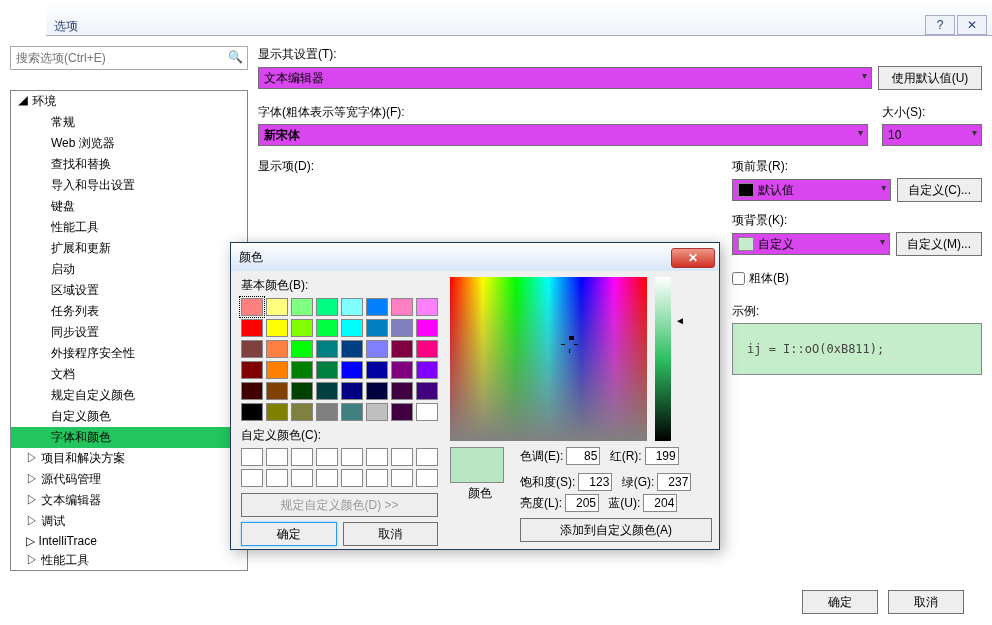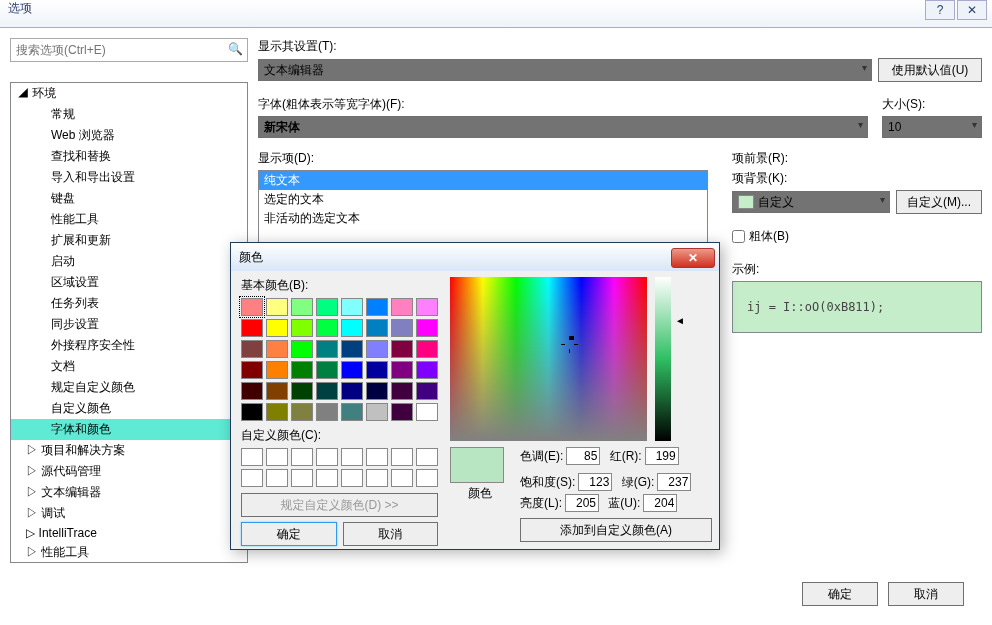--- a/index.html
+++ b/index.html
@@ -1,31 +1,31 @@
 <!DOCTYPE html>
 <html><head>
 <meta charset="utf-8">
 <style>
 * { box-sizing: border-box; margin: 0; padding: 0; }
 body { font-family: "Microsoft YaHei", "SimSun", sans-serif; font-size: 12px; background: #fff; width: 992px; height: 625px; overflow: hidden; position: relative; }
-.titlebar { height: 28px; background: linear-gradient(#fff, #eef3f9); border-bottom: 1px solid #a0b0c8; display: flex; align-items: flex-start; padding: 0 5px 0 8px; color: #2a4070; }
+.titlebar { height: 36px; background: linear-gradient(#fff, #eef3f9); border-bottom: 1px solid #a0b0c8; display: flex; align-items: flex-end; padding: 0 5px 0 8px; color: #2a4070; margin-left: 46px; }
 .title-buttons { margin-left: auto; display: flex; }
 .title-btn { width: 30px; height: 20px; border: 1px solid #aac; background: #eef3f9; margin-left: 2px; display: flex; align-items: center; justify-content: center; font-family: "Segoe UI Symbol","Segoe UI",sans-serif; color: #2a4070; cursor: default; }
 .content { display: flex; padding: 10px; gap: 10px; height: 545px; }
 .left-col { width: 238px; display: flex; flex-direction: column; gap: 20px; }
 .search-wrap { position: relative; }
 .search-input { width: 100%; height: 24px; border: 1px solid #aaa; padding: 0 24px 0 5px; font-size: 12px; }
 .search-icon { position: absolute; right: 5px; top: 4px; color: #666; }
 .tree { flex: 1; border: 1px solid #828790; overflow-y: auto; font-size: 12px; background: #fff; }
 .tree-item { padding: 2px 4px; white-space: nowrap; cursor: default; }
-.tree-item.selected { background: #5eead4; }
+.tree-item.selected { background: #22c55e; }
 .right-col { flex: 1; position: relative; }
 .row { display: flex; align-items: center; gap: 6px; }
 .label { margin-bottom: 3px; display: block; }
-.select-like { border: 1px solid #707070; height: 22px; display: flex; align-items: center; padding: 0 5px; background: #737373; position: relative; }
+.select-like { border: 1px solid #707070; height: 22px; display: flex; align-items: center; padding: 0 5px; background: #d946ef; position: relative; }
 .select-like::after { content: "▾"; position: absolute; right: 4px; top: 2px; color: #333; font-size: 10px; }
 .btn { border: 1px solid #707070; background: #eee; height: 24px; padding: 0 10px; display: inline-flex; align-items: center; justify-content: center; cursor: default; font-size: 12px; }
 .list-box { border: 1px solid #828790; background: #fff; overflow-y: scroll; height: 75px; }
 .list-box .li { padding: 1px 5px; }
 .list-box .li.sel { background: #3399ff; color: #fff; }
 .color-swatch { width: 16px; height: 14px; border: 1px solid #888; display: inline-block; margin-right: 4px; }
 .checkbox-row { display: flex; align-items: center; gap: 4px; }
 .example-box { border: 1px solid #828790; background: #c6edca; padding: 18px 14px; font-family: Consolas, monospace; color: #444; }
 .footer { display: flex; justify-content: flex-end; gap: 10px; padding: 8px 28px; border-top: 1px solid transparent; }
 .footer .btn { width: 76px; }
@@ -121,28 +121,30 @@
         <div class="label">大小(S):</div>
         <div class="select-like">
             <span>10</span>
           </div>
       </div>
     </div>
 
     <div class="row" style="gap:24px;align-items:flex-start">
       <div style="width:450px">
         <div class="label">显示项(D):</div>
-        <div class="list-box" id="dispitems">
-            <div class="li sel">纯文本</div>
-            <div class="li">选定的文本</div>
-            <div class="li">非活动的选定文本</div>
-          </div>
       </div>
       <div style="flex:1">
         <div class="label">项前景(R):</div>
+        <div class="row" style="margin-bottom:10px">
+          <div class="select-like" style="flex:1">
+              <span class="color-swatch" style="background:#000"></span>
+              <span>默认值</span>
+            </div>
+          <button class="btn">自定义(C)...</button>
+        </div>
         <div class="label">项背景(K):</div>
         <div class="row" style="margin-bottom:14px">
           <div class="select-like" style="flex:1">
               <span class="color-swatch" style="background:#c6edca"></span>
               <span>自定义</span>
             </div>
           <button class="btn">自定义(M)...</button>
         </div>
         <div class="checkbox-row" style="margin-bottom:16px">
           <input type="checkbox" style="">

